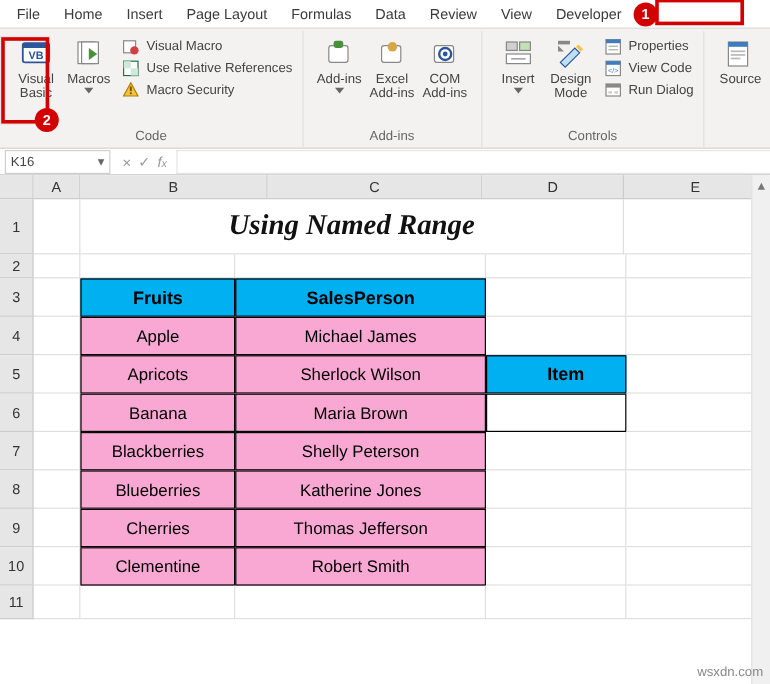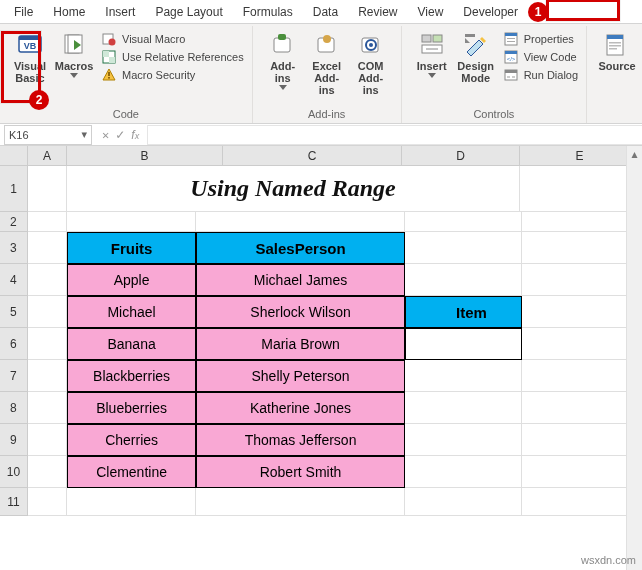--- a/index.html
+++ b/index.html
@@ -61,21 +61,21 @@
     display: flex;
     flex-direction: column;
     align-items: center;
     width: 44px;
     padding: 2px 2px;
     cursor: pointer;
     text-align: center;
     line-height: 1.1;
   }
   .bigbtn svg { margin-bottom: 2px; }
-  .bigbtn .lbl { font-size: 11px; font-weight: bold; }
+  .bigbtn .lbl { font-size: 11px; }
   .smallbtns {
     display: flex;
     flex-direction: column;
     gap: 4px;
     padding: 2px 0 0 6px;
   }
   .smallbtn {
     display: flex;
     align-items: center;
     gap: 6px;
@@ -488,21 +488,21 @@
       <div class="rh" style="height:32px;">4</div>
       <div class="cell cA"></div>
       <div class="cell cB td-cell">Apple</div>
       <div class="cell cC td-cell">Michael James</div>
       <div class="cell cD"></div>
       <div class="cell cE"></div>
     </div>
     <div class="row r-data">
       <div class="rh" style="height:32px;">5</div>
       <div class="cell cA"></div>
-      <div class="cell cB td-cell">Michael</div>
+      <div class="cell cB td-cell">Apricots</div>
       <div class="cell cC td-cell">Sherlock Wilson</div>
       <div class="cell cD item-head">Item</div>
       <div class="cell cE"></div>
     </div>
     <div class="row r-data">
       <div class="rh" style="height:32px;">6</div>
       <div class="cell cA"></div>
       <div class="cell cB td-cell">Banana</div>
       <div class="cell cC td-cell">Maria Brown</div>
       <div class="cell cD item-empty"></div>

